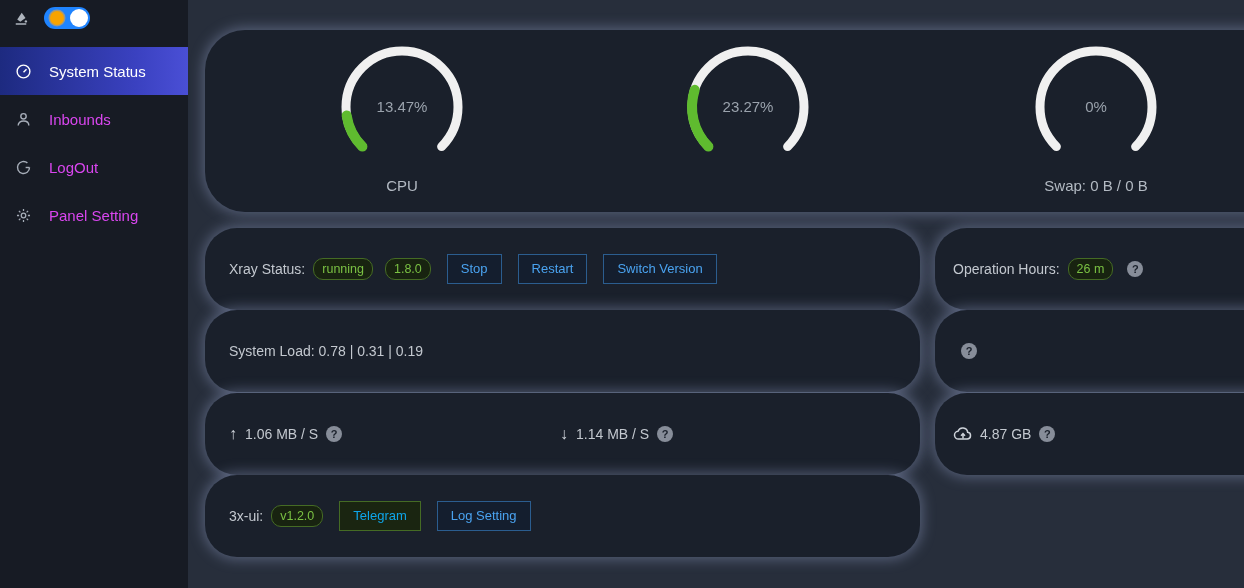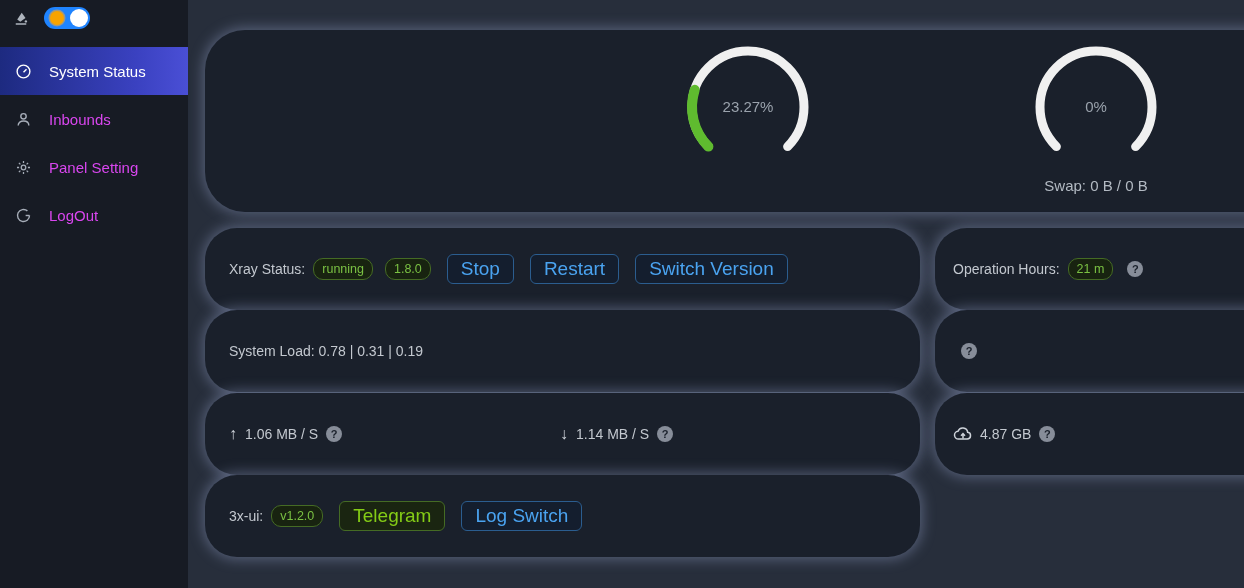--- a/index.html
+++ b/index.html
@@ -59,25 +59,25 @@
     color:#9aa2ac; font-size:15px;
   }
   .gauge-label { margin-top:5px; font-size:15px; color:#b3bac3; }
 
   
   .tag {
     display:inline-block; padding:1px 8px; font-size:12.5px; line-height:18px;
     border-radius:10px; background:#182310; border:1px solid #456b24; color:#7ac143;
   }
   .btn {
-    display:inline-block; padding:5px 13px; font-size:19px; line-height:18px;
-    border-radius:6px; cursor:pointer; background:#141e2e;
+    display:inline-block; padding:5px 13px; font-size:13px; line-height:18px;
+    border-radius:0; cursor:pointer; background:#141e2e;
     border:1px solid #2b5d8f; color:#4aa3f0;
   }
-  .btn.green { background:#1a2511; border-color:#456b24; color:#84cc16; }
+  .btn.green { background:#1a2511; border-color:#456b24; color:#0ea5e9; }
   .gap8  { margin-left:8px; }
   .gap12 { margin-left:12px; }
   .gap16 { margin-left:16px; }
 
   .help {
     display:inline-flex; align-items:center; justify-content:center;
     width:16px; height:16px; border-radius:50%; background:#878d99;
     color:#1a202b; font-size:11px; font-weight:bold; margin-left:8px;
     cursor:pointer; flex:0 0 16px;
   }
@@ -119,42 +119,52 @@
       <span class="nicon">
         <svg viewBox="0 0 24 24" fill="none" stroke="currentColor" stroke-width="2">
           <circle cx="12" cy="7.5" r="3.8"></circle>
           <path d="M4.5 20.5 c0-4.2 3.6-6.3 7.5-6.3 s7.5 2.1 7.5 6.3"></path>
         </svg>
       </span>
       <span>Inbounds</span>
     </div>
     <div class="nav-item">
       <span class="nicon">
+        <svg viewBox="0 0 24 24" fill="none" stroke="currentColor" stroke-width="2">
+          <path d="M20.5 12 a8.5 8.5 0 1 1 -3-6.5"></path>
+          <path d="M20.5 12 h-5.5"></path>
+        </svg>
+      </span>
+      <span>LogOut</span>
+    </div>
+    <div class="nav-item">
+      <span class="nicon">
         <svg viewBox="0 0 24 24" fill="none" stroke="currentColor" stroke-width="1.8">
           <circle cx="12" cy="12" r="3.2"></circle>
           <path d="M12 2.8v3 M12 18.2v3 M21.2 12h-3 M5.8 12h-3 M18.5 5.5l-2.1 2.1 M7.6 16.4l-2.1 2.1 M18.5 18.5l-2.1-2.1 M7.6 7.6 5.5 5.5"></path>
         </svg>
       </span>
       <span>Panel Setting</span>
     </div>
-    <div class="nav-item">
-      <span class="nicon">
-        <svg viewBox="0 0 24 24" fill="none" stroke="currentColor" stroke-width="2">
-          <path d="M20.5 12 a8.5 8.5 0 1 1 -3-6.5"></path>
-          <path d="M20.5 12 h-5.5"></path>
-        </svg>
-      </span>
-      <span>LogOut</span>
-    </div>
   </nav>
 </aside>
 
 <main class="main">
 
   <section class="card gauges">
+    <div class="gauge-block" style="left:47px">
+      <div class="gauge-wrap">
+        <svg class="gauge-svg" width="130" height="130" viewBox="0 0 130 130">
+            <path d="M 25.40 104.60 A 56 56 0 1 1 104.60 104.60" stroke="#f0f0f0" stroke-width="9" fill="none" stroke-linecap="round"></path>
+            <path d="M 25.40 104.60 A 56 56 0 0 1 9.63 73.40" stroke="#5fbb2f" stroke-width="10" fill="none" stroke-linecap="round"></path>
+          </svg>
+        <div class="gauge-value">13.47%</div>
+      </div>
+      <div class="gauge-label">CPU</div>
+    </div>
     <div class="gauge-block" style="left:393px">
       <div class="gauge-wrap">
         <svg class="gauge-svg" width="130" height="130" viewBox="0 0 130 130">
             <path d="M 25.40 104.60 A 56 56 0 1 1 104.60 104.60" stroke="#f0f0f0" stroke-width="9" fill="none" stroke-linecap="round"></path>
             <path d="M 25.40 104.60 A 56 56 0 0 1 11.69 47.85" stroke="#5fbb2f" stroke-width="10" fill="none" stroke-linecap="round"></path>
           </svg>
         <div class="gauge-value">23.27%</div>
       </div>
     </div>
     <div class="gauge-block" style="left:741px">
@@ -171,21 +181,21 @@
   <section class="card row rowL" style="top:228px">
     <span>Xray Status:</span>
     <span class="tag gap8">running</span>
     <span class="tag gap12">1.8.0</span>
     <span class="btn gap16">Stop</span>
     <span class="btn gap16">Restart</span>
     <span class="btn gap16">Switch Version</span>
   </section>
   <section class="card row rowR" style="top:228px">
     <span>Operation Hours:</span>
-    <span class="tag gap8">21 m</span>
+    <span class="tag gap8">26 m</span>
     <span class="help" style="margin-left:14px"></span>
   </section>
 
   <section class="card row rowL" style="top:310px">
     <span>System Load: 0.78 | 0.31 | 0.19</span>
   </section>
   <section class="card row rowR" style="top:310px">
     <span class="help"></span>
   </section>
 
@@ -209,16 +219,16 @@
       </svg>
     </span>
     <span>4.87 GB</span>
     <span class="help"></span>
   </section>
 
   <section class="card row rowL" style="top:475px">
     <span>3x-ui:</span>
     <span class="tag gap8">v1.2.0</span>
     <span class="btn green gap16">Telegram</span>
-    <span class="btn gap16">Log Switch</span>
+    <span class="btn gap16">Log Setting</span>
   </section>
 
 </main>
 
 </body></html>

